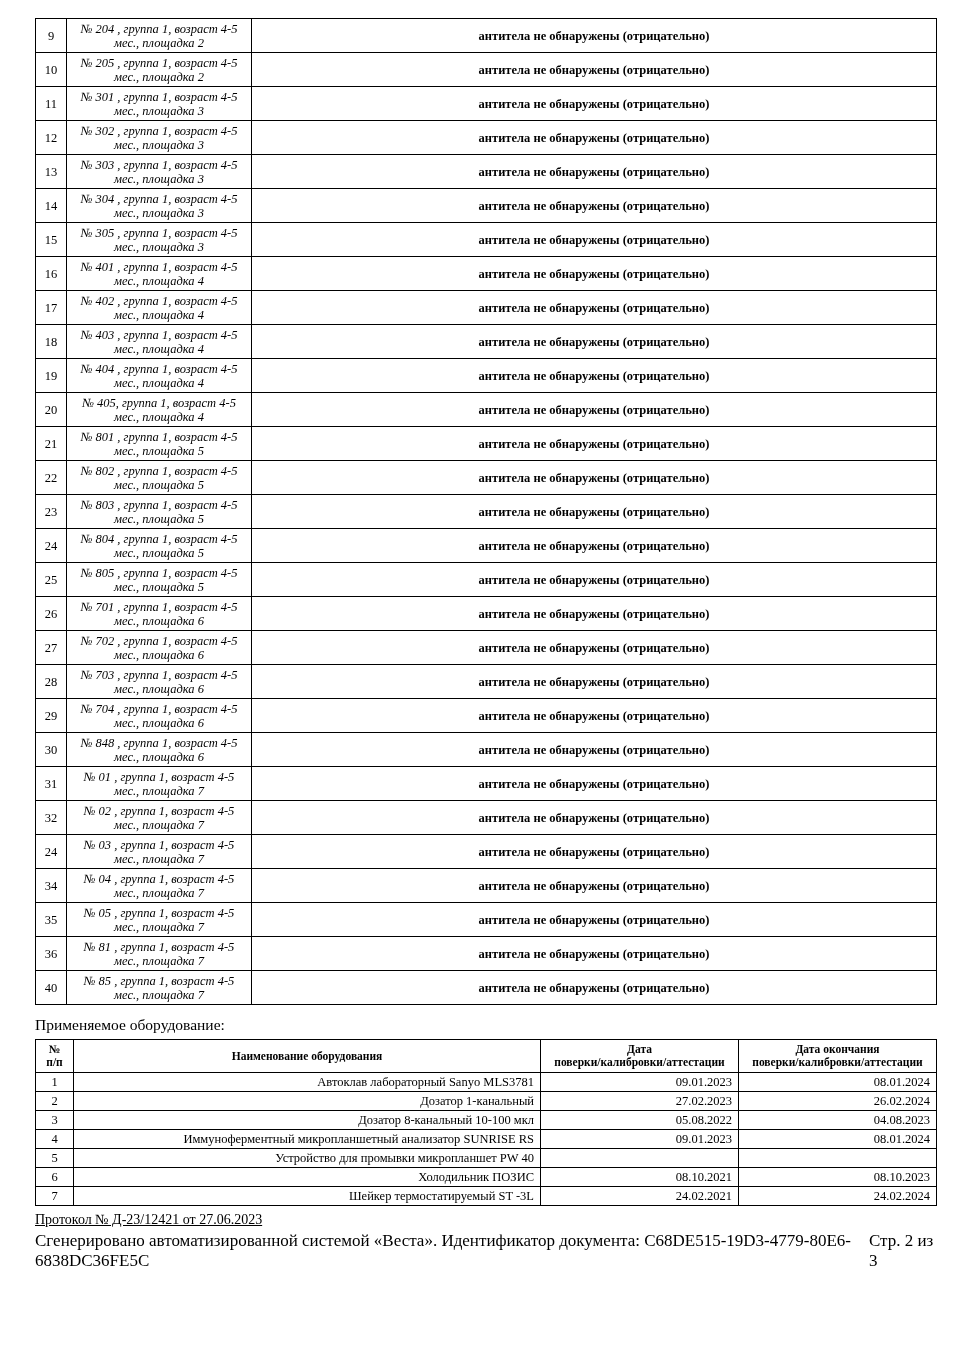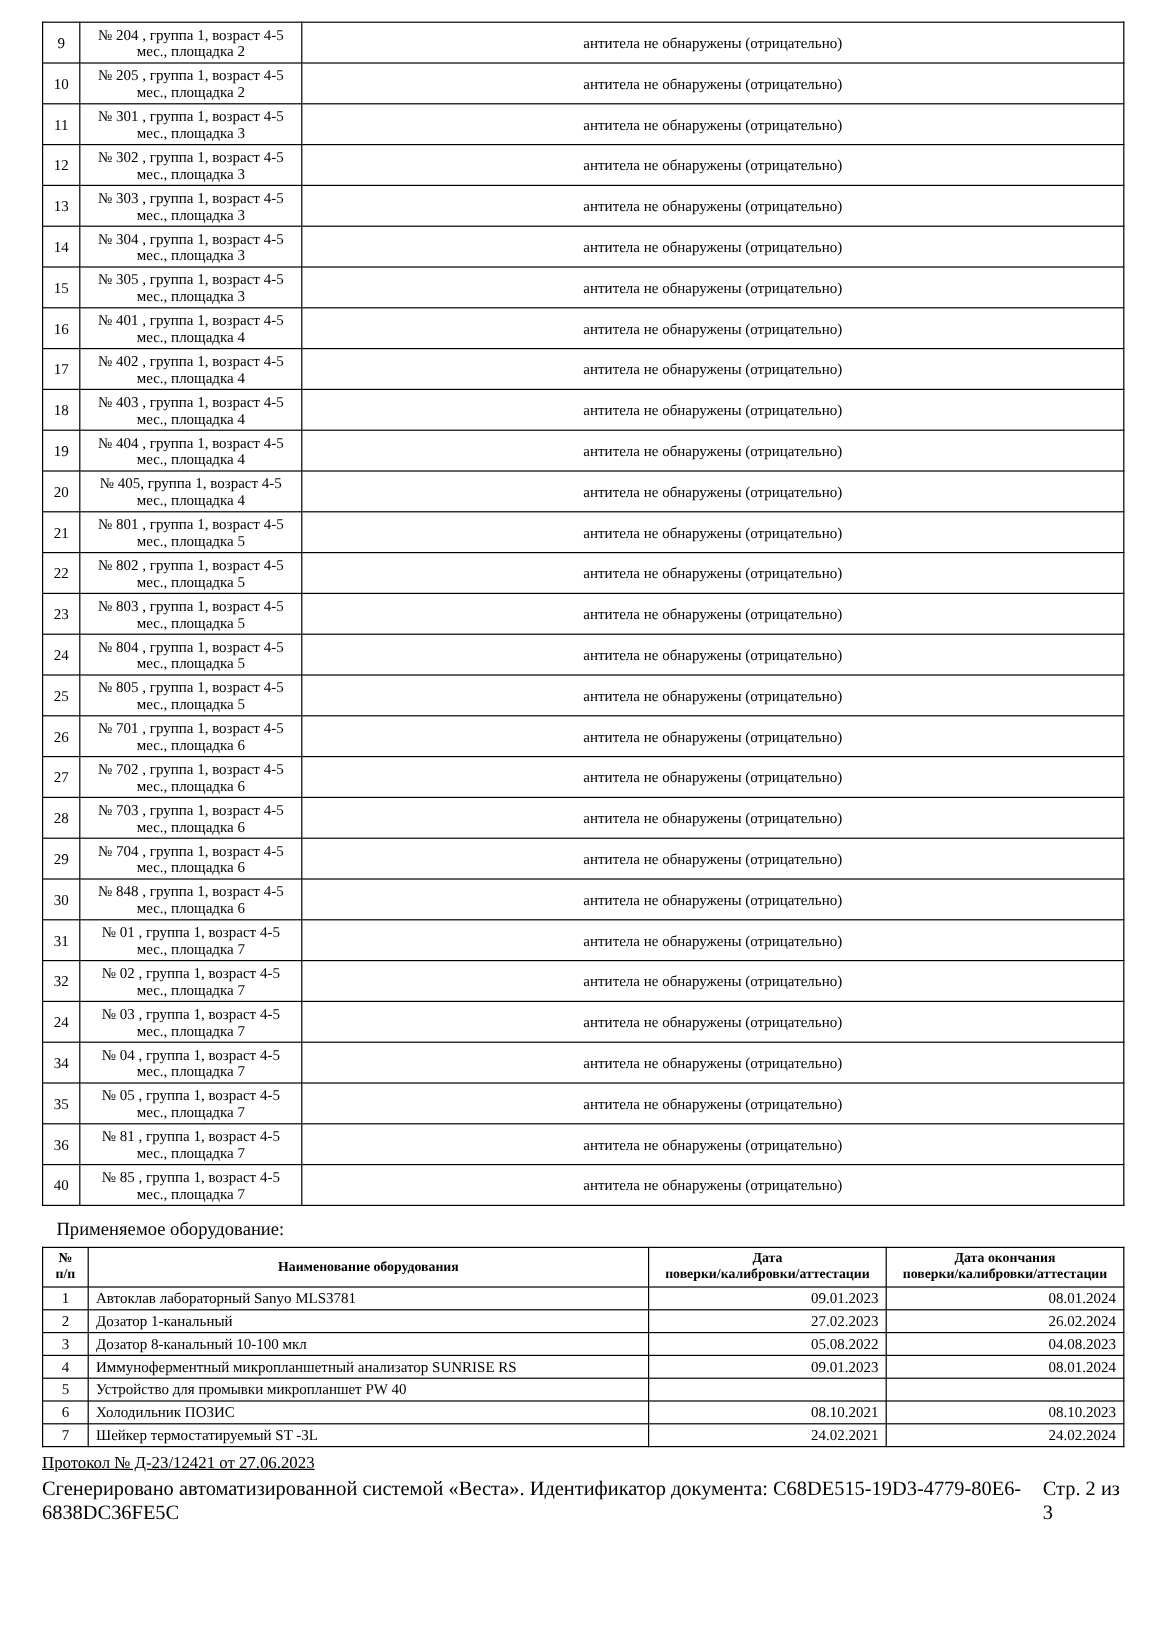--- a/index.html
+++ b/index.html
@@ -20,27 +20,27 @@
   .samples-table td {
     border: 1px solid #000;
     font-size: 12.5px;
     line-height: 14px;
     text-align: center;
     vertical-align: middle;
     padding: 2px 4px;
     height: 34px;
   }
   .c-num  { width: 31px; }
-  .c-desc { width: 185px; white-space: pre-line; }
-  .c-res  { width: 685px; }
+  .c-desc { width: 185px; white-space: pre-line; font-style: italic; }
+  .c-res  { width: 685px; font-weight: bold; }
 
   
   .equip-heading {
     font-size: 15.5px;
-    margin: 11px 0 5px 12px;
+    margin: 11px 0 5px 0;
   }
   .equip-table { width: 901px; }
   .equip-table th {
     border: 1px solid #000;
     font-size: 11.5px;
     font-weight: bold;
     line-height: 13px;
     text-align: center;
     vertical-align: middle;
     padding: 3px 4px;
@@ -48,21 +48,21 @@
   }
   .equip-table td {
     border: 1px solid #000;
     font-size: 12.5px;
     line-height: 15px;
     vertical-align: middle;
     padding: 1px 6px;
     height: 19px;
   }
   .e-num  { width: 38px;  text-align: center; }
-  .e-name { width: 467px; text-align: left; }
+  .e-name { width: 467px; text-align: right; }
   .e-date { width: 198px; text-align: right; }
 
   
   .footer-protocol {
     font-size: 14px;
     margin-top: 6px;
     text-decoration: underline;
   }
   .footer-bottom {
     width: 903px;

